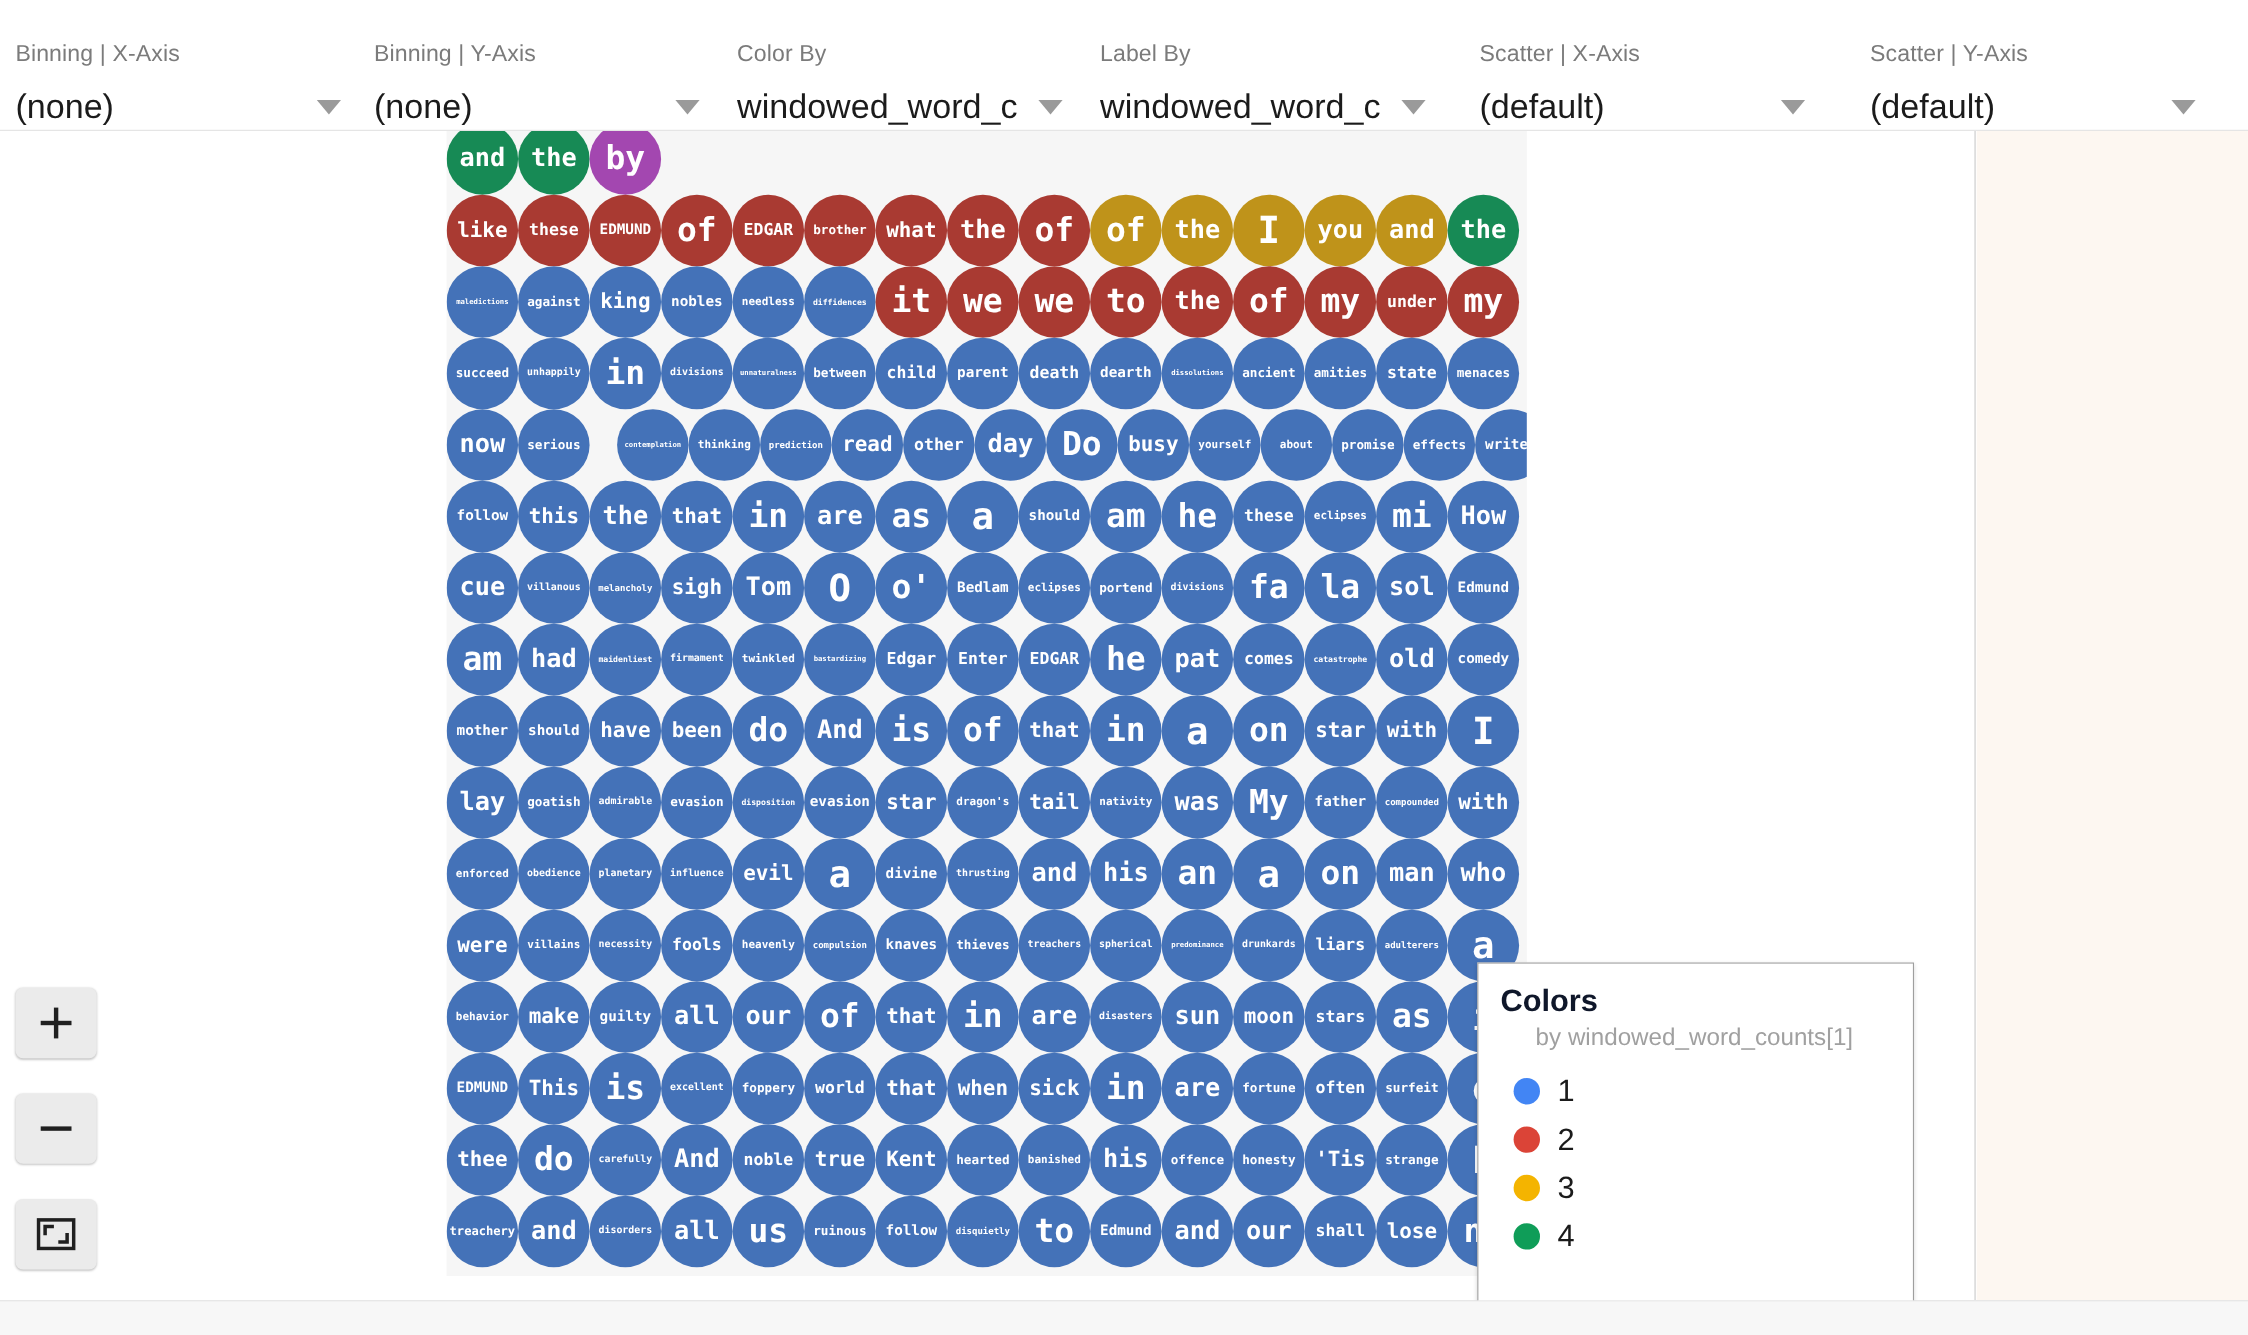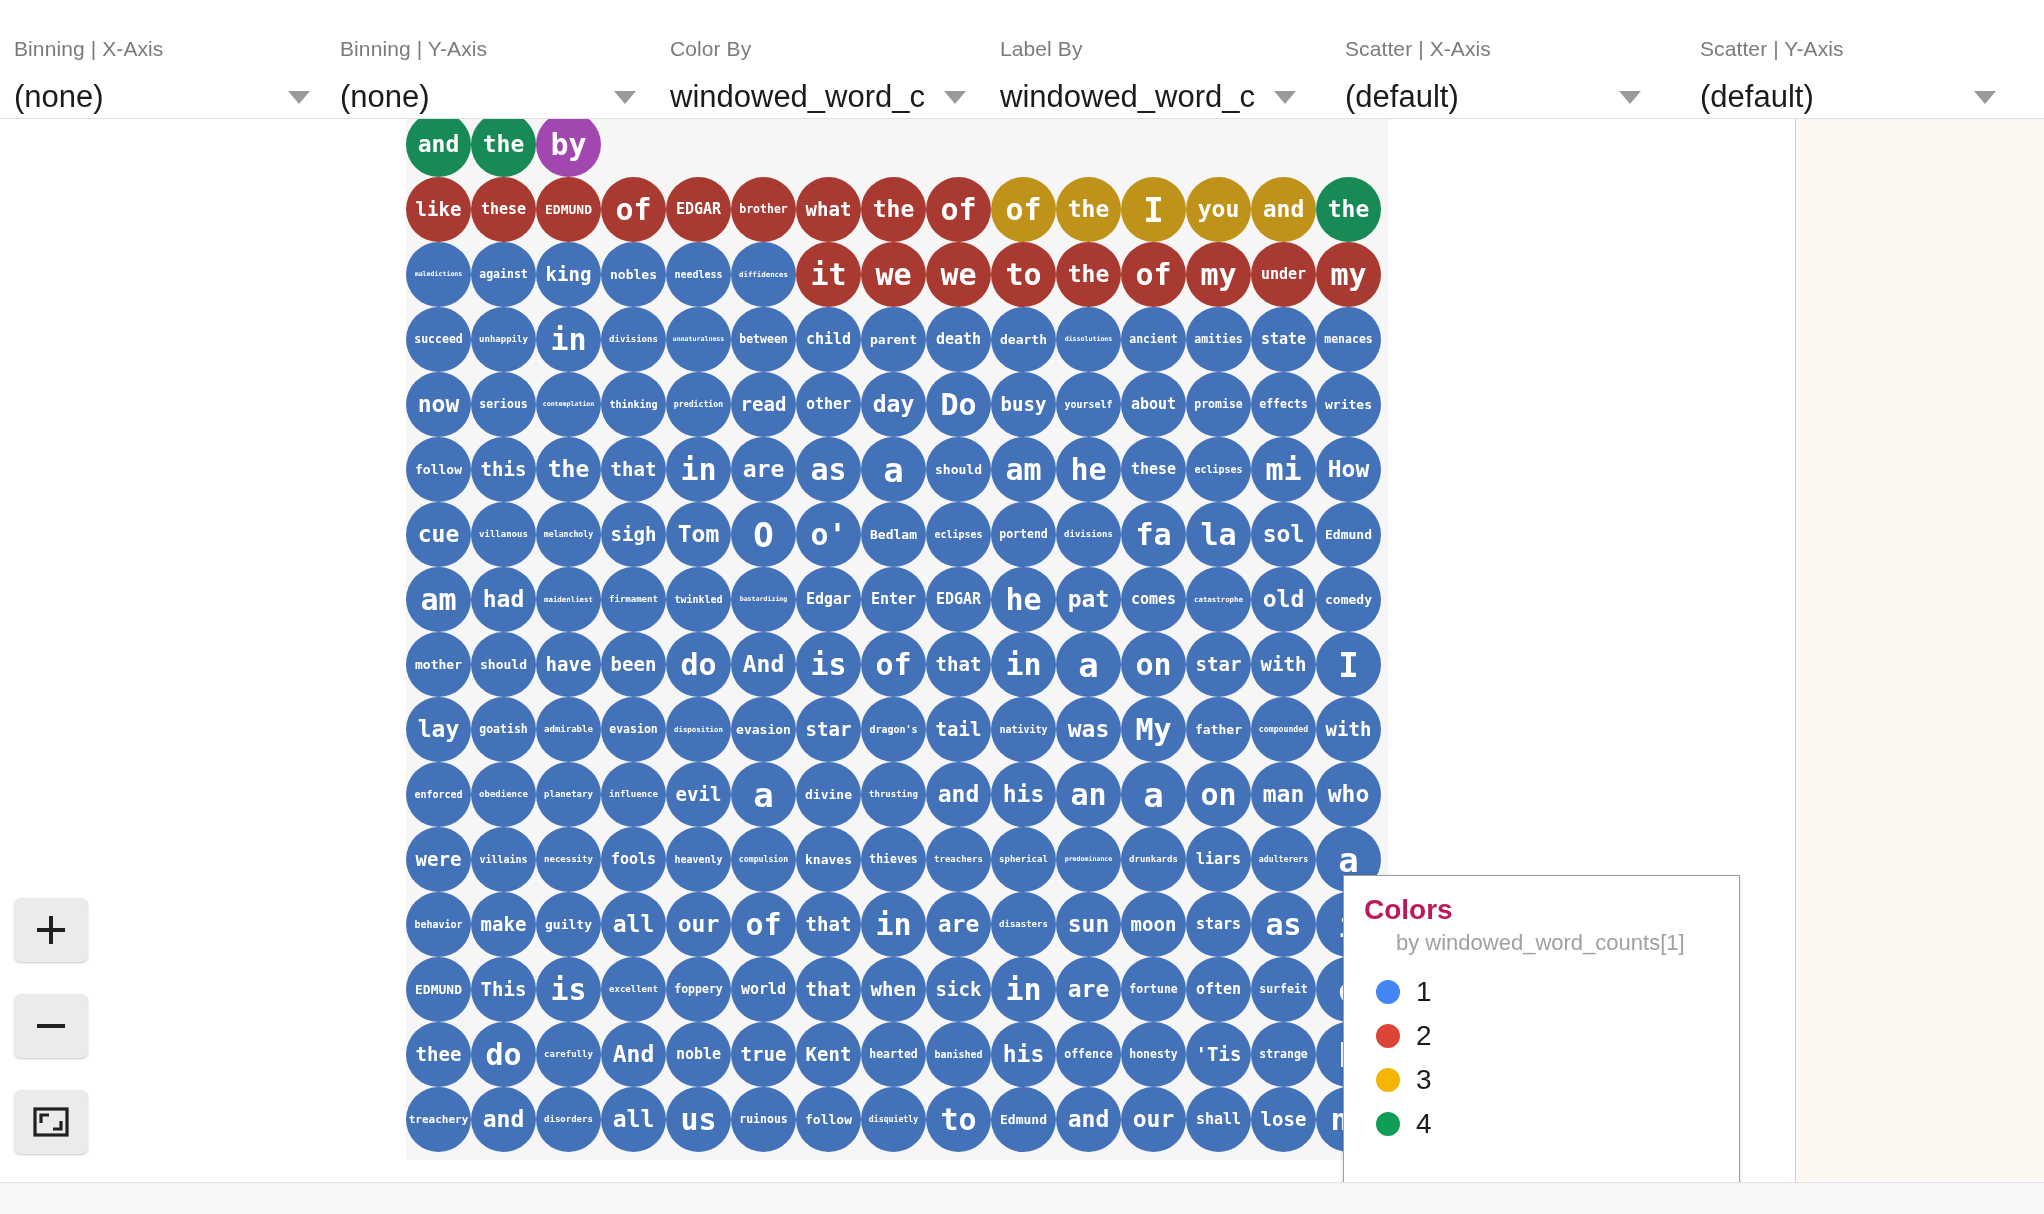--- a/index.html
+++ b/index.html
@@ -146,21 +146,21 @@
     background:#e6e6f7;
     border-bottom:1px solid #cfcfe4;
     display:flex;align-items:center;justify-content:space-between;
     padding:0 22px 0 20px;
     box-sizing:border-box;
     cursor:pointer;
   }
   #legend-title{font-size:28px;color:#1e1e1e;}
   #legend-body{padding:18px 0 0 20px;}
   #legend-colors-title{
-    font-size:28px;font-weight:bold;color:#be185d;
+    font-size:28px;font-weight:bold;color:#0f172a;
     margin-bottom:4px;
   }
   #legend-sub{
     font-size:22px;color:#a0a0a0;
     padding-left:32px;
     margin-bottom:14px;
   }
   .legend-item{
     display:flex;align-items:center;
     height:44px;
@@ -290,30 +290,30 @@
           <div class="bub c1" style="font-size: 13px;">dearth</div>
           <div class="bub c1" style="font-size: 6.6px;">dissolutions</div>
           <div class="bub c1" style="font-size: 11.5px;">ancient</div>
           <div class="bub c1" style="font-size: 11.5px;">amities</div>
           <div class="bub c1" style="font-size: 15px;">state</div>
           <div class="bub c1" style="font-size: 11.5px;">menaces</div>
         </div>
         <div class="grid-row">
           <div class="bub c1" style="font-size: 23px;">now</div>
           <div class="bub c1" style="font-size: 11.5px;">serious</div>
-          <div class="bub c1" style="font-size: 6.6px;">contemplation</div>
+          <div class="bub c1" style="font-size: 6.6px; margin-left: 25px;">contemplation</div>
           <div class="bub c1" style="font-size: 10px;">thinking</div>
           <div class="bub c1" style="font-size: 8.2px;">prediction</div>
           <div class="bub c1" style="font-size: 19px;">read</div>
           <div class="bub c1" style="font-size: 15px;">other</div>
           <div class="bub c1" style="font-size: 23px;">day</div>
           <div class="bub c1" style="font-size: 30px;">Do</div>
           <div class="bub c1" style="font-size: 19px;">busy</div>
           <div class="bub c1" style="font-size: 10px;">yourself</div>
-          <div class="bub c1" style="font-size: 15px;">about</div>
+          <div class="bub c1" style="font-size: 10px;">about</div>
           <div class="bub c1" style="font-size: 11.5px;">promise</div>
           <div class="bub c1" style="font-size: 11.5px;">effects</div>
           <div class="bub c1" style="font-size: 13px;">writes</div>
         </div>
         <div class="grid-row">
           <div class="bub c1" style="font-size: 13px;">follow</div>
           <div class="bub c1" style="font-size: 19px;">this</div>
           <div class="bub c1" style="font-size: 23px;">the</div>
           <div class="bub c1" style="font-size: 19px;">that</div>
           <div class="bub c1" style="font-size: 30px;">in</div>

